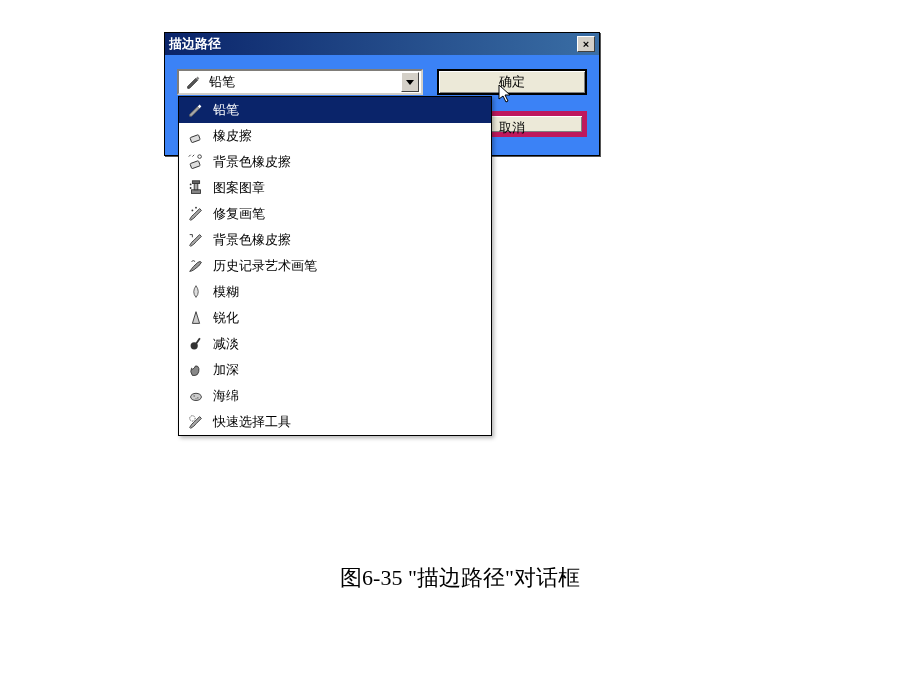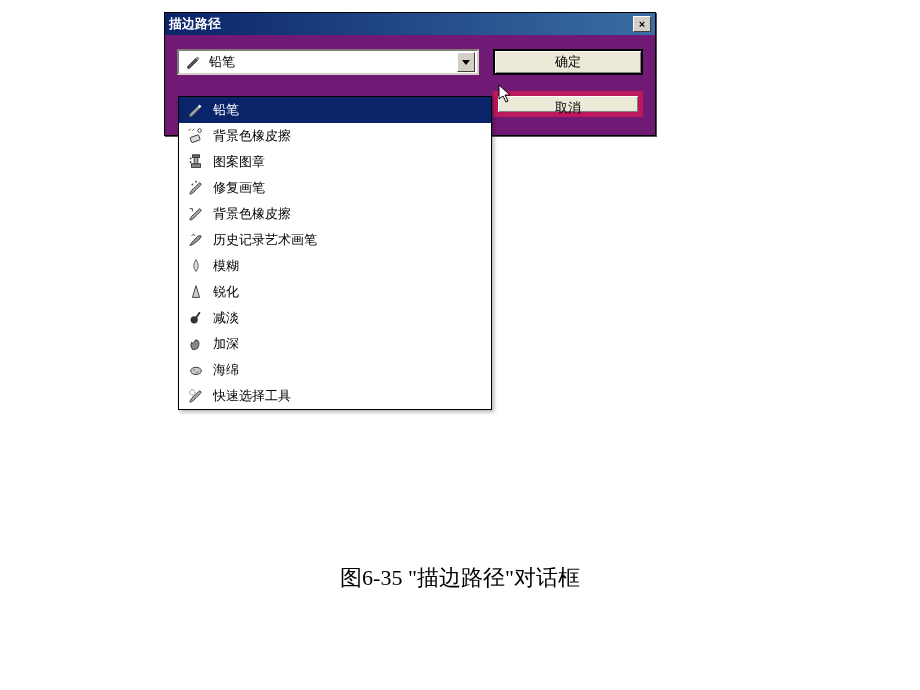--- a/index.html
+++ b/index.html
@@ -1,17 +1,17 @@
 <!DOCTYPE html>
 <html><head>
 <meta charset="utf-8">
 <style>
 * { box-sizing: border-box; margin: 0; padding: 0; }
 body { font-family: "Microsoft YaHei", "SimSun", sans-serif; font-size: 13px; background: #fff; width: 920px; height: 690px; position: relative; }
-.dialog { position: absolute; left: 164px; top: 12px; width: 492px; background: #701a75; border: 1px solid #000; box-shadow: 1px 1px 0 #555; }
+.dialog { position: absolute; left: 164px; top: 32px; width: 436px; background: #3b82f6; border: 1px solid #000; box-shadow: 1px 1px 0 #555; }
 .titlebar { background: linear-gradient(to right, #0a246a, #3a6ea5); color: #fff; height: 22px; line-height: 22px; padding: 0 4px; display: flex; justify-content: space-between; align-items: center; font-weight: bold; font-size: 13px; }
 .titlebar .close { width: 18px; height: 16px; background: #d4d0c8; border: 1px solid #fff; border-right-color: #404040; border-bottom-color: #404040; display: flex; align-items: center; justify-content: center; color: #000; font-size: 11px; font-weight: bold; cursor: pointer; font-family: Arial; }
 .body { padding: 14px 12px 18px 12px; display: flex; gap: 14px; align-items: flex-start; }
 .select-box { width: 314px; height: 26px; background: #fff; border: 2px inset #d4d0c8; display: flex; align-items: center; padding: 0 2px 0 6px; position: relative; }
 .select-box .sel-icon { width: 18px; height: 18px; display: flex; align-items: center; justify-content: center; flex: 0 0 18px; }
 .select-box .sel-text { flex: 1; padding-left: 6px; font-size: 13px; }
 .select-box .arrow-btn { width: 18px; height: 20px; background: #d4d0c8; border: 1px solid #fff; border-right-color: #404040; border-bottom-color: #404040; display: flex; align-items: center; justify-content: center; cursor: pointer; }
 .select-box .arrow-btn::after { content: ""; border-left: 4px solid transparent; border-right: 4px solid transparent; border-top: 5px solid #000; }
 .cursor { position: absolute; left: 498px; top: 84px; pointer-events: none; z-index: 20; }
 .dropdown { position: absolute; left: 178px; top: 96px; width: 314px; background: #fff; border: 1px solid #000; box-shadow: 2px 2px 4px rgba(0,0,0,.3); z-index: 10; }
@@ -135,20 +135,28 @@
       <span class="dd-icon">
         <svg viewBox="0 0 20 20">
           <use href="#ic-pencil" style="filter:brightness(2)"></use>
         </svg>
       </span>
       <span class="dd-label">铅笔</span>
     </div>
     <div class="dd-item">
       <span class="dd-icon">
         <svg viewBox="0 0 20 20">
+          <use href="#ic-eraser"></use>
+        </svg>
+      </span>
+      <span class="dd-label">橡皮擦</span>
+    </div>
+    <div class="dd-item">
+      <span class="dd-icon">
+        <svg viewBox="0 0 20 20">
           <use href="#ic-bg-eraser"></use>
         </svg>
       </span>
       <span class="dd-label">背景色橡皮擦</span>
     </div>
     <div class="dd-item">
       <span class="dd-icon">
         <svg viewBox="0 0 20 20">
           <use href="#ic-pattern-stamp"></use>
         </svg>

